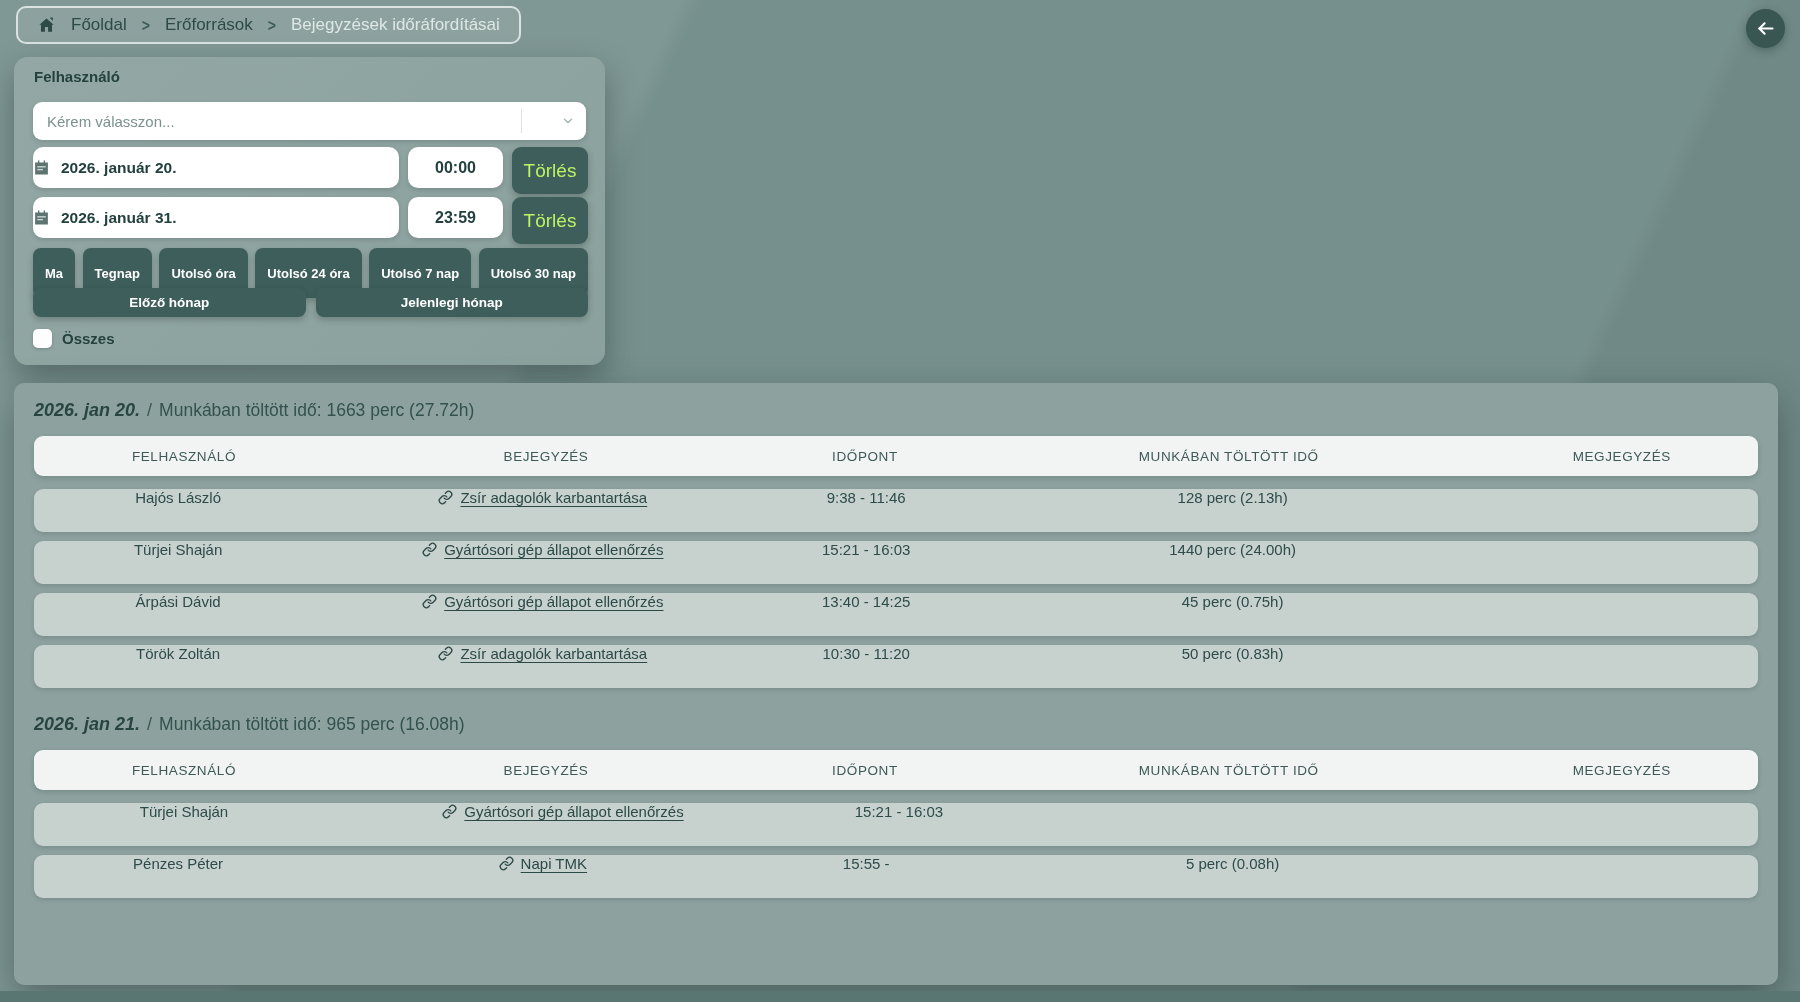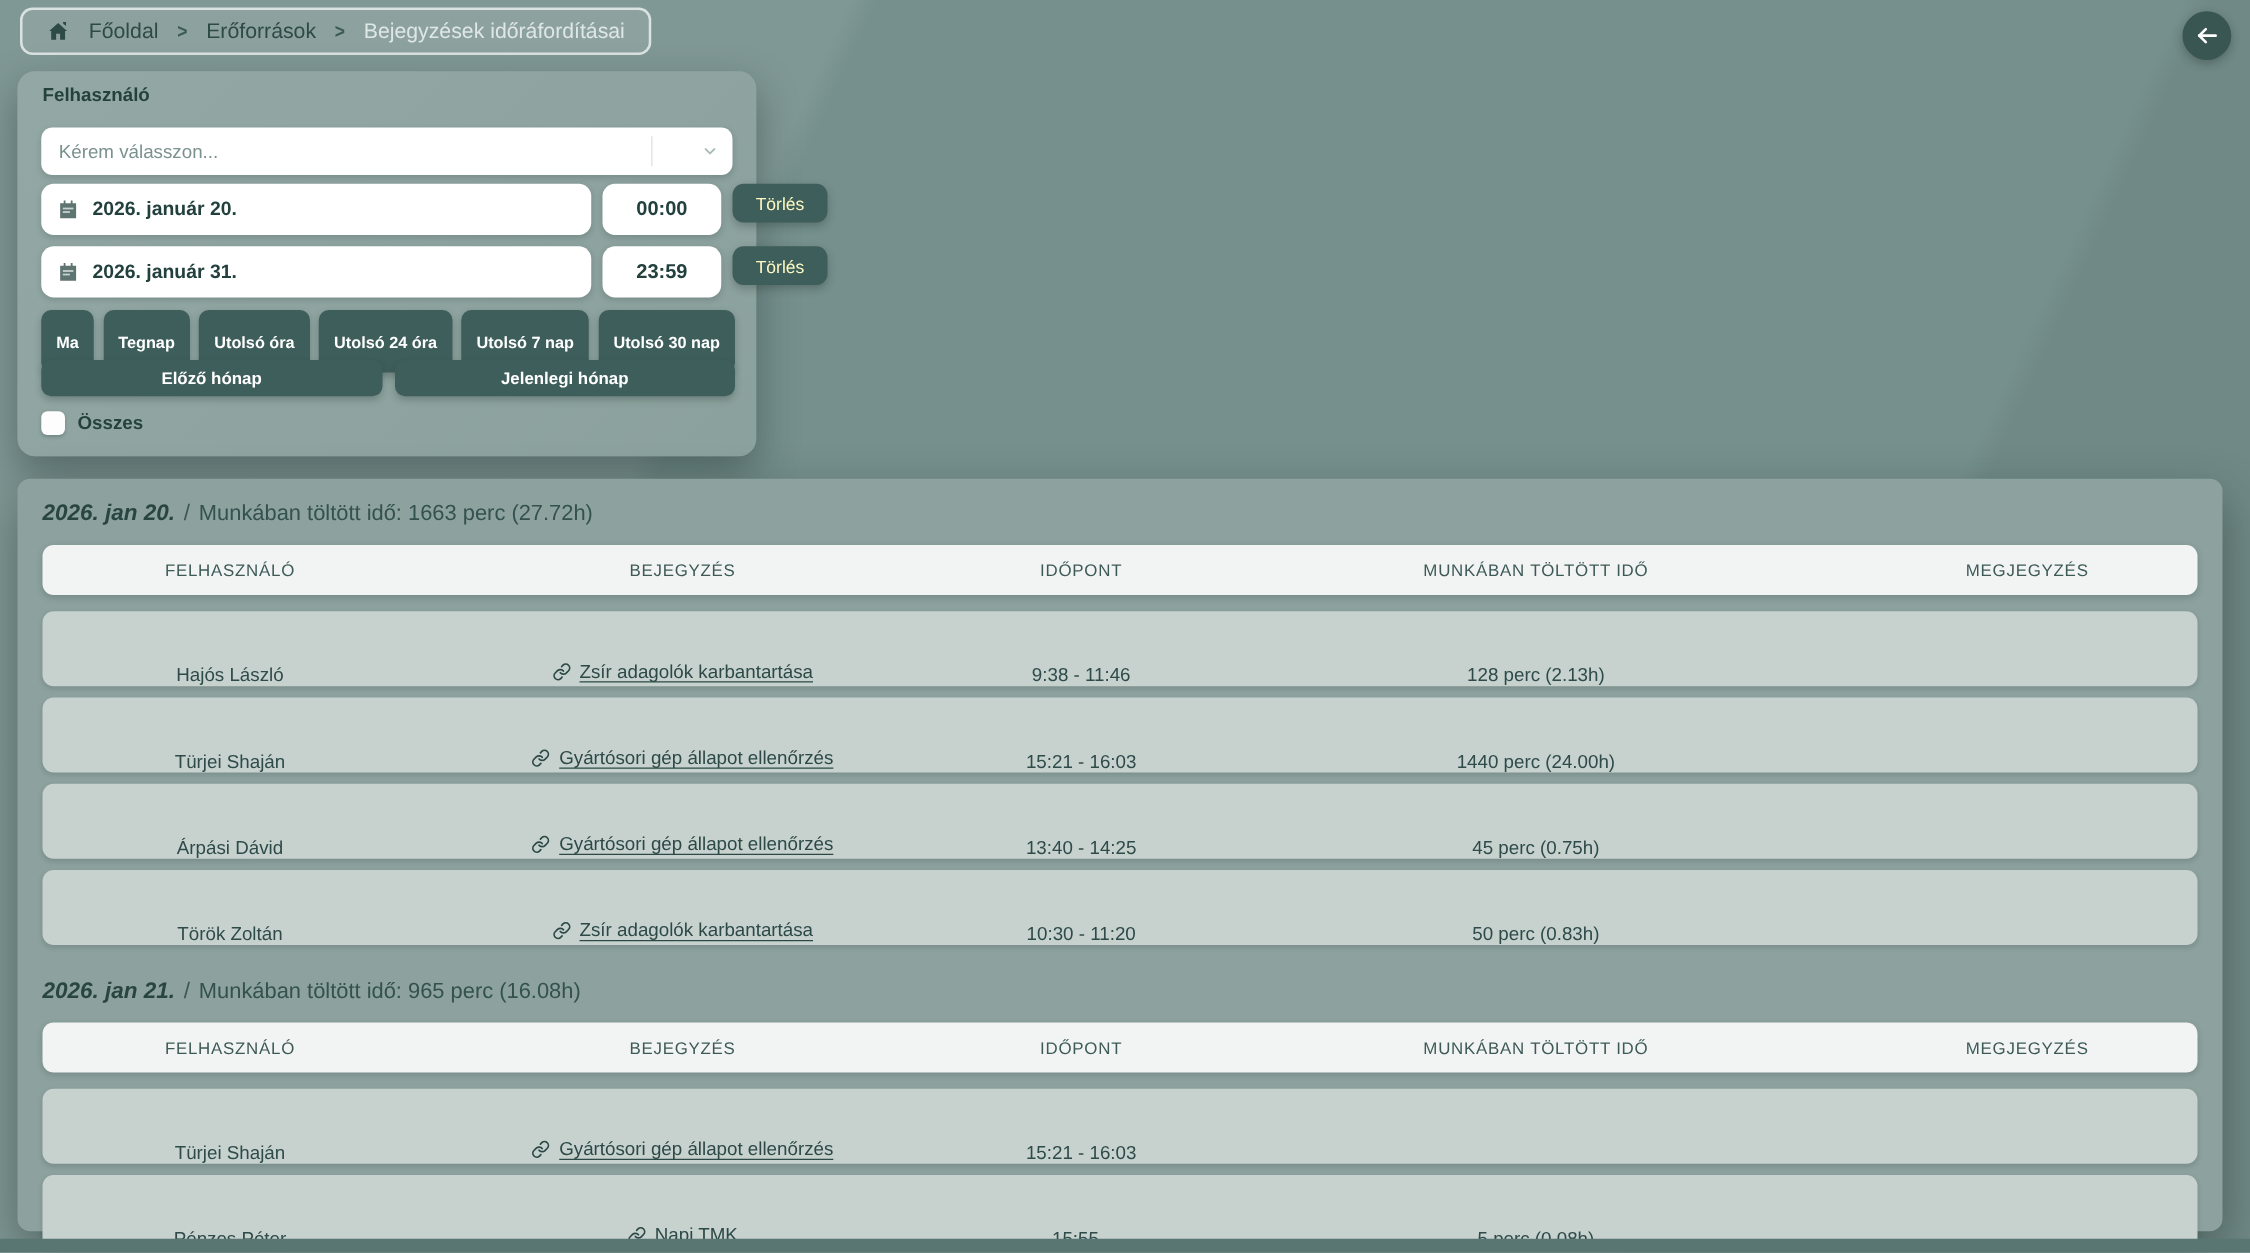--- a/index.html
+++ b/index.html
@@ -45,34 +45,34 @@
     box-shadow:0 2px 5px rgba(25,40,38,.18);
     gap:28px;
   }
   .user-select .placeholder{flex:1;padding-left:14px;font-size:15px;color:#7b918e;}
   .user-select .divider{width:1px;height:24px;background:#dbe2e1;}
   .user-select .chev{padding:0 11px;display:flex;align-items:center;}
 
   .dt-row{position:absolute;left:19px;height:41px;display:flex;}
   .dt-row.r1{top:90px;} .dt-row.r2{top:140px;}
   .date-box{
-    width:440px;height:41px;box-sizing:border-box;background:#fff;border-radius:10px;
-    display:flex;align-items:center;gap:11px;padding-left:13px;cursor:pointer;
+    width:366px;height:41px;box-sizing:border-box;background:#fff;border-radius:10px;
+    display:flex;align-items:center;gap:11px;cursor:pointer;
     box-shadow:0 2px 5px rgba(25,40,38,.18);
   }
   .date-box span{font-size:15.5px;font-weight:600;color:#22403d;}
   .time-box{
     width:95px;height:41px;box-sizing:border-box;background:#fff;border-radius:10px;margin-left:9px;
     display:flex;align-items:center;justify-content:center;
     font-size:16px;font-weight:600;color:#22403d;cursor:text;
     box-shadow:0 2px 5px rgba(25,40,38,.18);
   }
   .clear-btn{
-    width:76px;height:31px;margin-left:9px;border:none;border-radius:9px;background:#3e5e5b;
-    color:#fef9c3;font-size:14px;font-weight:500;cursor:pointer;
+    width:76px;height:47px;margin-left:9px;border:none;border-radius:9px;background:#3e5e5b;
+    color:#bef264;font-size:19px;font-weight:500;cursor:pointer;
     font-family:"Liberation Sans","DejaVu Sans",sans-serif;
     box-shadow:0 3px 7px rgba(20,35,33,.28);
   }
   .quick-row{position:absolute;left:19px;top:191px;width:555px;height:33px;display:flex;justify-content:space-between;}
   .quick-btn{
     height:50px;border:none;border-radius:8px;background:#3e5e5b;color:#fff;
     font-size:13px;font-weight:600;padding:0 12px;cursor:pointer;
     font-family:"Liberation Sans","DejaVu Sans",sans-serif;
     box-shadow:0 3px 6px rgba(20,35,33,.25);
   }
@@ -104,22 +104,22 @@
   .section-heading .s-date{font-weight:800;color:#294542;font-style:italic;}
   .section-heading .s-sep{margin:0 7px;font-weight:400;color:#3b5855;}
   .section-heading .s-info{font-weight:400;font-size:17.5px;text-align:center;}
 
   .t-head{
     height:40px;background:#f2f4f3;border-radius:9px;display:flex;align-items:center;
     color:#3d5a57;font-size:13.5px;font-weight:500;letter-spacing:.6px;
     box-shadow:0 2px 5px rgba(28,44,42,.2);
   }
   .t-row{
-    height:60px;margin-top:9px;background:#c7d2cf;border-radius:9px;display:flex;align-items:flex-end;
-    font-size:15px;color:#2e4b49;box-shadow:0 2px 4px rgba(28,44,42,.16);
+    height:43px;margin-top:9px;background:#c7d2cf;border-radius:9px;display:flex;align-items:flex-start;
+    font-size:15px;color:#2e4b49;box-shadow:0 2px 4px rgba(28,44,42,.16);gap:17px;
   }
   .t-row.first{margin-top:13px;}
   .cell{text-align:center;overflow:hidden;}
   .c1{width:17.4%;} .c2{width:24.6%;} .c3{width:12.4%;} .c4{width:29.8%;} .c5{width:15.8%;}
   .entry-link{
     display:inline-flex;align-items:center;gap:7px;color:#2c4946;cursor:pointer;text-decoration:none;
   }
   .entry-link .link-text{text-decoration:underline;text-underline-offset:3px;}
 </style>
 </head>

